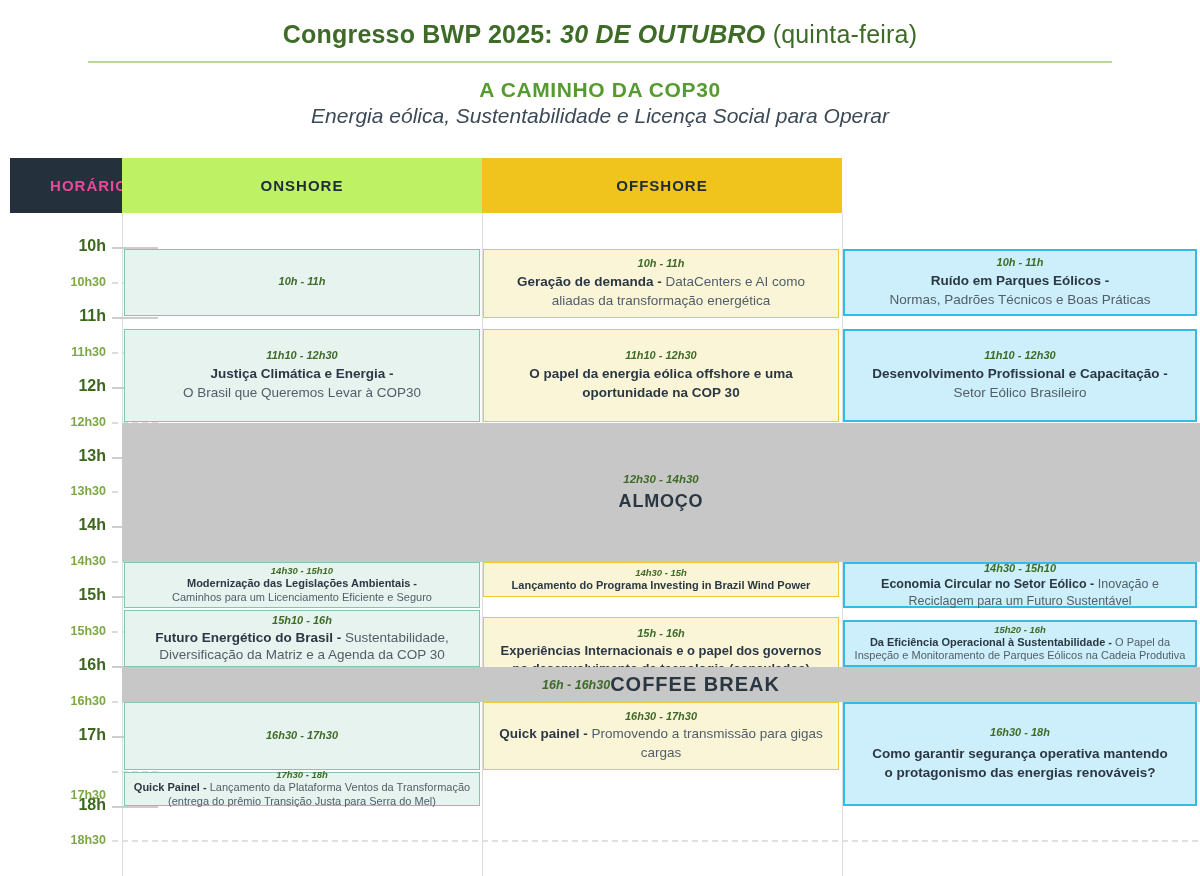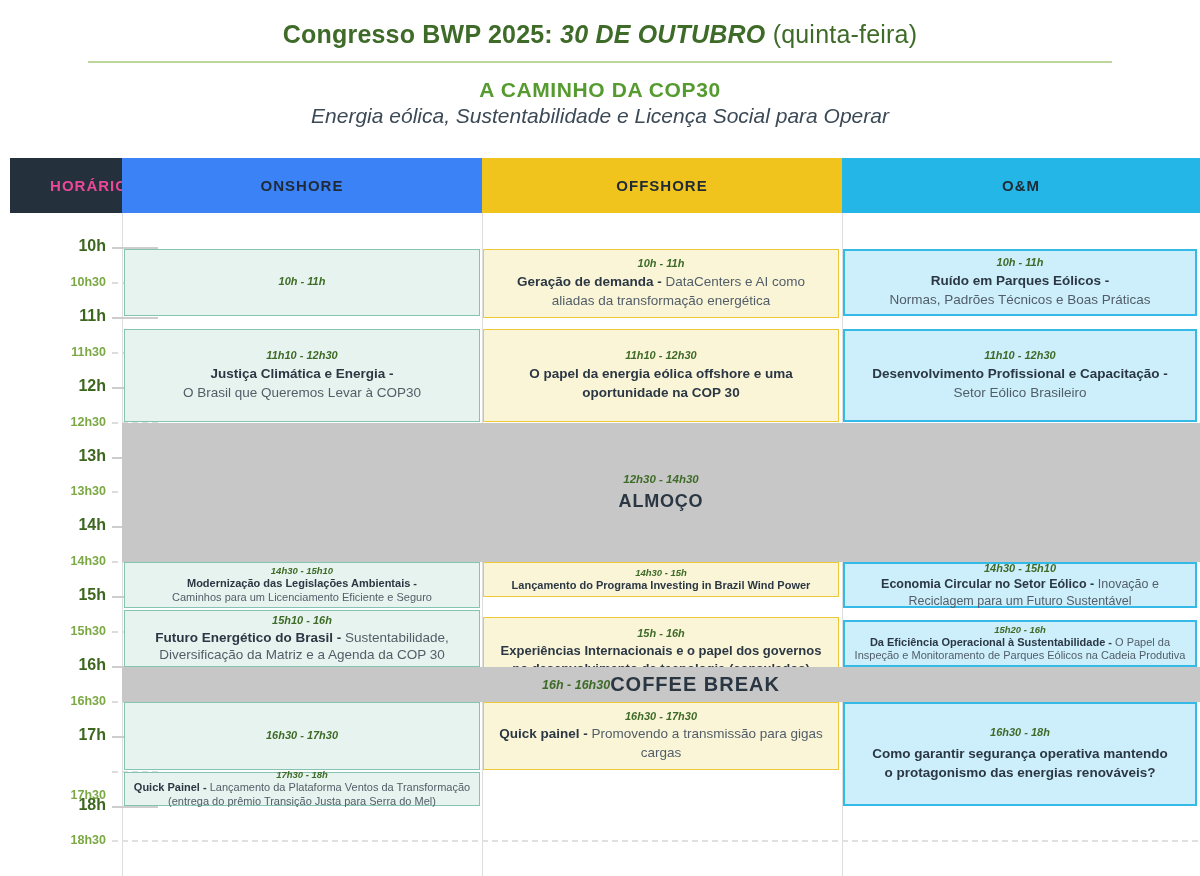--- a/index.html
+++ b/index.html
@@ -14,21 +14,21 @@
   .green-rule{position:absolute;top:61px;left:88px;width:1024px;height:2px;background:#bcd69c;}
   .subtitle{position:absolute;top:78px;left:0;width:1200px;text-align:center;
             font-size:21px;font-weight:800;color:#569b2f;letter-spacing:.6px;}
   .tagline{position:absolute;top:104px;left:0;width:1200px;text-align:center;
            font-size:21px;font-style:italic;color:#3c4956;}
 
   
   .hdr{position:absolute;top:158px;height:55px;display:flex;align-items:center;justify-content:center;
        font-weight:800;font-size:15px;letter-spacing:1px;color:#1f2b37;}
   .hdr-time{left:10px;width:118px;background:#24303c;color:#ec4899;font-size:15px;padding-left:20px;}
-  .hdr-onshore{left:122px;width:360px;background:#3b82f6;}
+  .hdr-onshore{left:122px;width:360px;background:#bef264;}
   .hdr-offshore{left:482px;width:360px;background:#f0c41c;}
   .hdr-om{left:842px;width:358px;background:#25b6e8;}
 
   
   .vline{position:absolute;top:213px;bottom:0;width:1px;background:#dddddd;z-index:0;}
   .tick-major{position:absolute;left:112px;width:46px;height:2px;background:#cdcdcd;z-index:0;}
   .tick-minor{position:absolute;left:112px;width:46px;height:0;border-top:2px dashed #dcdcdc;z-index:0;}
   .tick-full{position:absolute;left:112px;width:1086px;height:0;border-top:2px dashed #e0e0e0;z-index:0;}
   .tlabel{position:absolute;left:0;width:106px;text-align:right;z-index:2;}
   .tlabel.major{font-size:16px;font-weight:800;color:#3d671e;}
@@ -68,21 +68,20 @@
     <span class="date">30 DE OUTUBRO</span>
     <span class="weekday">(quinta-feira)</span>
   </div>
   <div class="green-rule"></div>
   <div class="subtitle">A CAMINHO DA COP30</div>
   <div class="tagline">Energia eólica, Sustentabilidade e Licença Social para Operar</div>
 
   <div class="hdr hdr-time">HORÁRIO</div>
   <div class="hdr hdr-onshore">ONSHORE</div>
   <div class="hdr hdr-offshore">OFFSHORE</div>
-  <div class="hdr hdr-om">O&amp;M</div>
 
   <div class="vline" style="left:122px"></div>
   <div class="vline" style="left:482px"></div>
   <div class="vline" style="left:842px"></div>
 
   <div class="tlabel major" style="top:237px">10h</div>
   <div class="tick-major" style="top:247px"></div>
   <div class="tlabel minor" style="top:275px">10h30</div>
   <div class="tick-minor" style="top:282px"></div>
   <div class="tlabel major" style="top:307px">11h</div>

